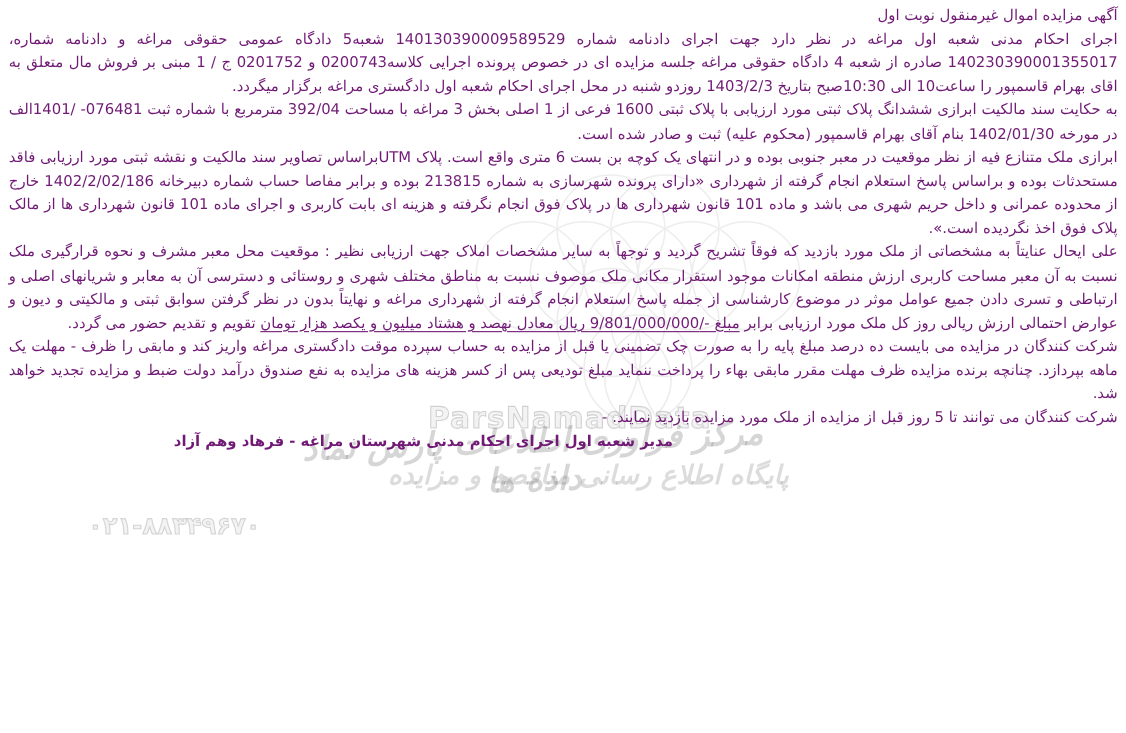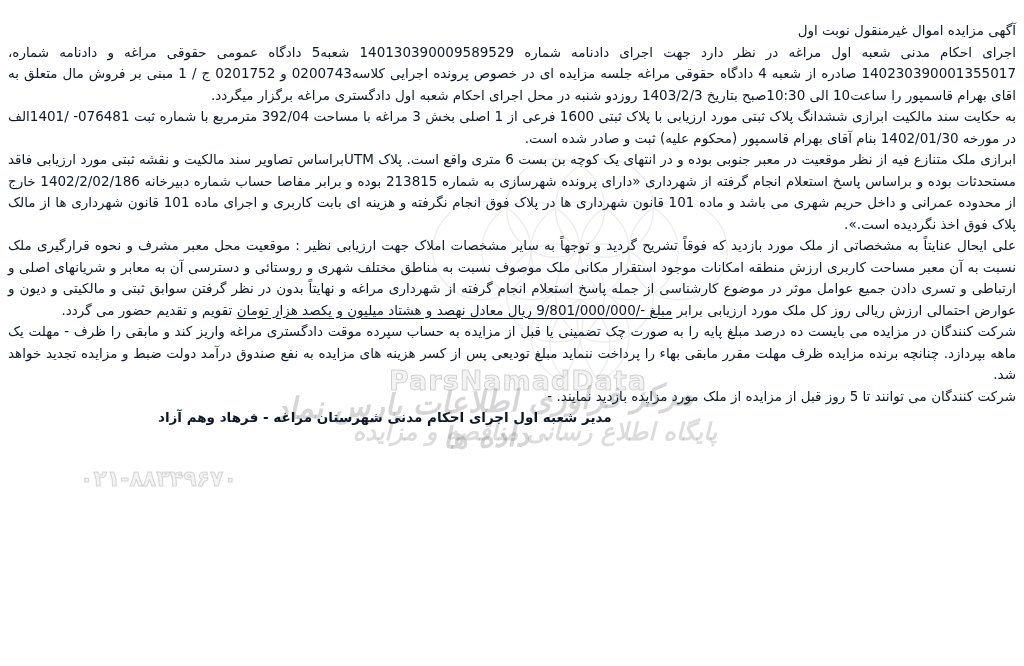--- a/index.html
+++ b/index.html
@@ -35,23 +35,23 @@
   .wm-phone{
     position:absolute;left:80px;top:466px;width:600px;
     direction:ltr;text-align:left;
     font-size:22px;font-weight:bold;letter-spacing:10px;
     color:rgba(160,160,160,0.12);
     -webkit-text-stroke:1px rgba(120,120,120,0.28);
   }
   
   .page{
     position:absolute;inset:0;z-index:2;
-    padding:20px 8px 0 8px;box-sizing:border-box;
+    padding:4px 8px 0 8px;box-sizing:border-box;
     direction:rtl;text-align:justify;
-    color:#0f172a;font-size:13.5px;line-height:21.5px;
+    color:#701a75;font-size:13.5px;line-height:21.5px;
   }
   .page p{margin:0;}
   .title{text-align:right;}
   .p1{margin-top:4px;}
   .p2{margin-top:7px;}
   .p3{margin-top:7px;}
   .p4{margin-top:13px;}
   .p5{margin-top:15px;}
   .p6{margin-top:11px;}
   .p7{margin-top:3px;}

